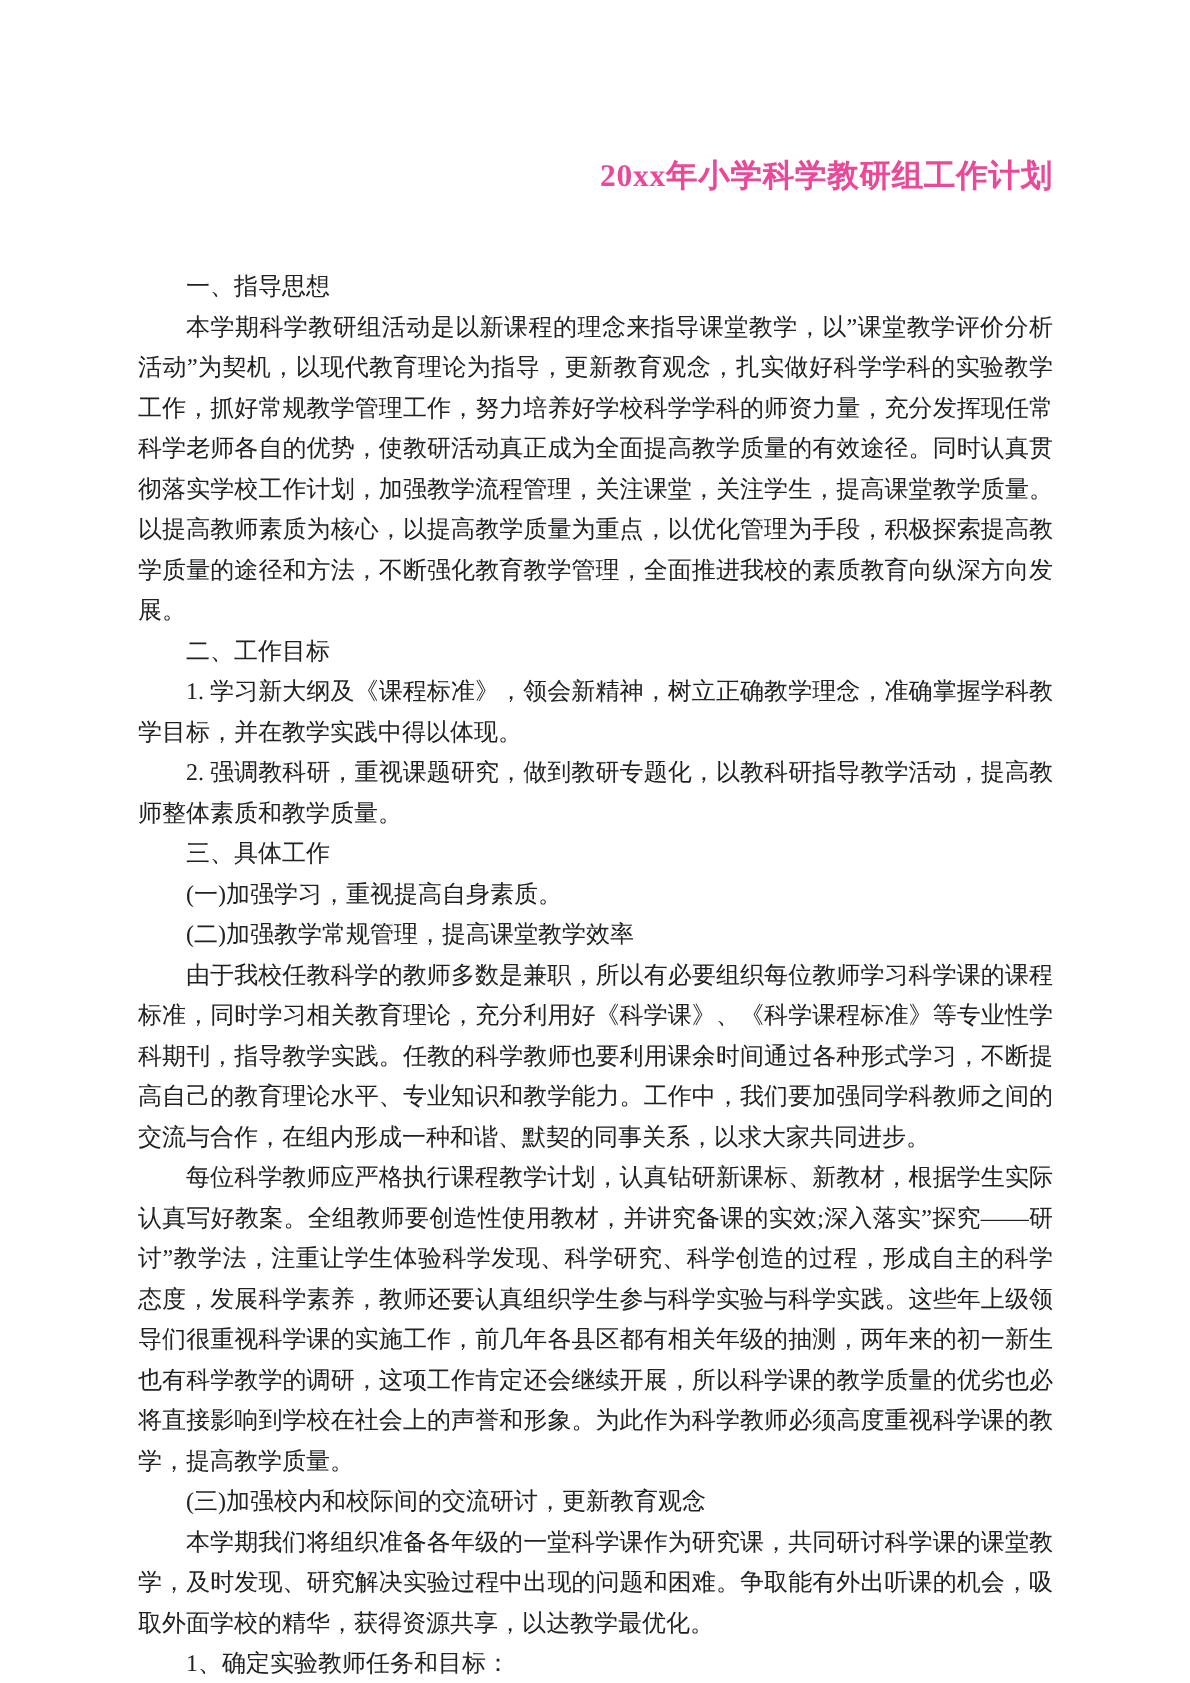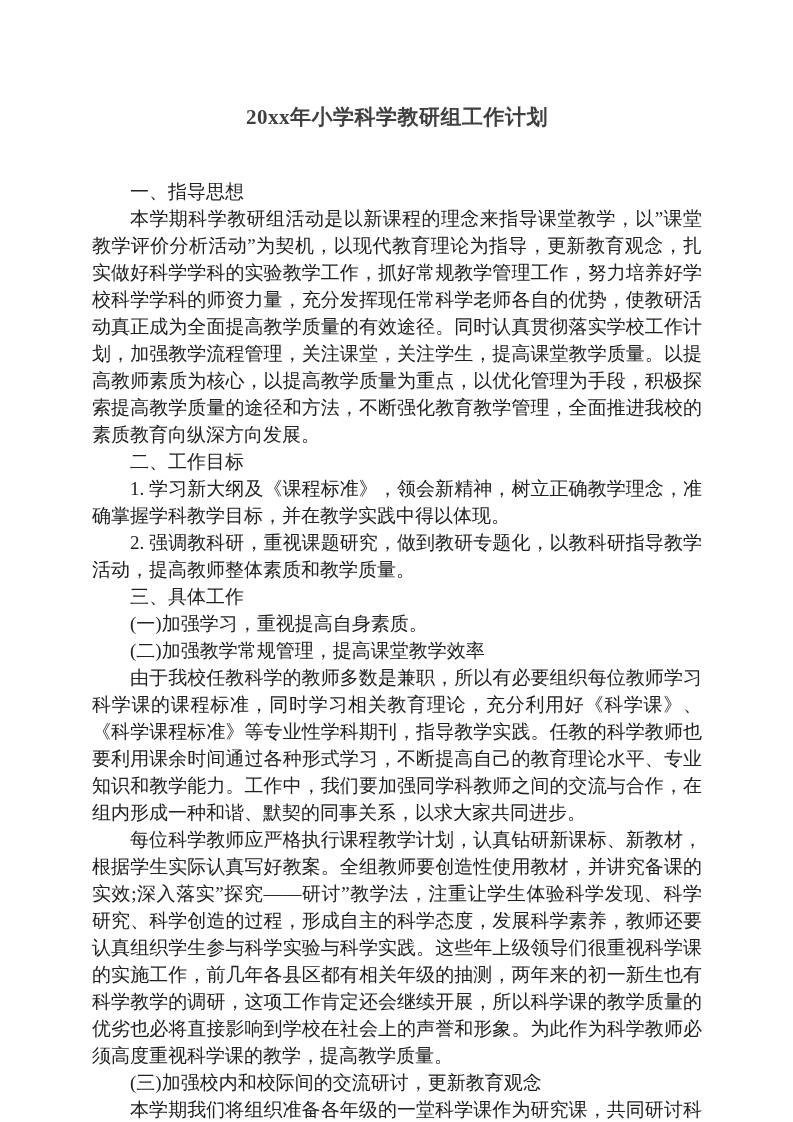--- a/index.html
+++ b/index.html
@@ -16,30 +16,30 @@
     padding: 104px 91px 0 92px;
     overflow: hidden;
     font-family: "Liberation Serif", "DejaVu Serif", serif;
     color: #212121;
   }
   .doc-title {
     margin: 0 0 47px 0;
     font-size: 21px;
     line-height: 27px;
     font-weight: bold;
-    text-align: center;
-    color: #404040;
+    text-align: right;
+    color: #ec4899;
     letter-spacing: 0.5px;
   }
   .doc-body {
     width: 610px;
   }
   .para {
     margin: 0;
-    font-size: 19px;
+    font-size: 16px;
     line-height: 27px;
     text-align: justify;
     text-indent: 2em;
     word-break: break-all;
     color: #212121;
   }
 </style>
 </head>
 <body>
 

